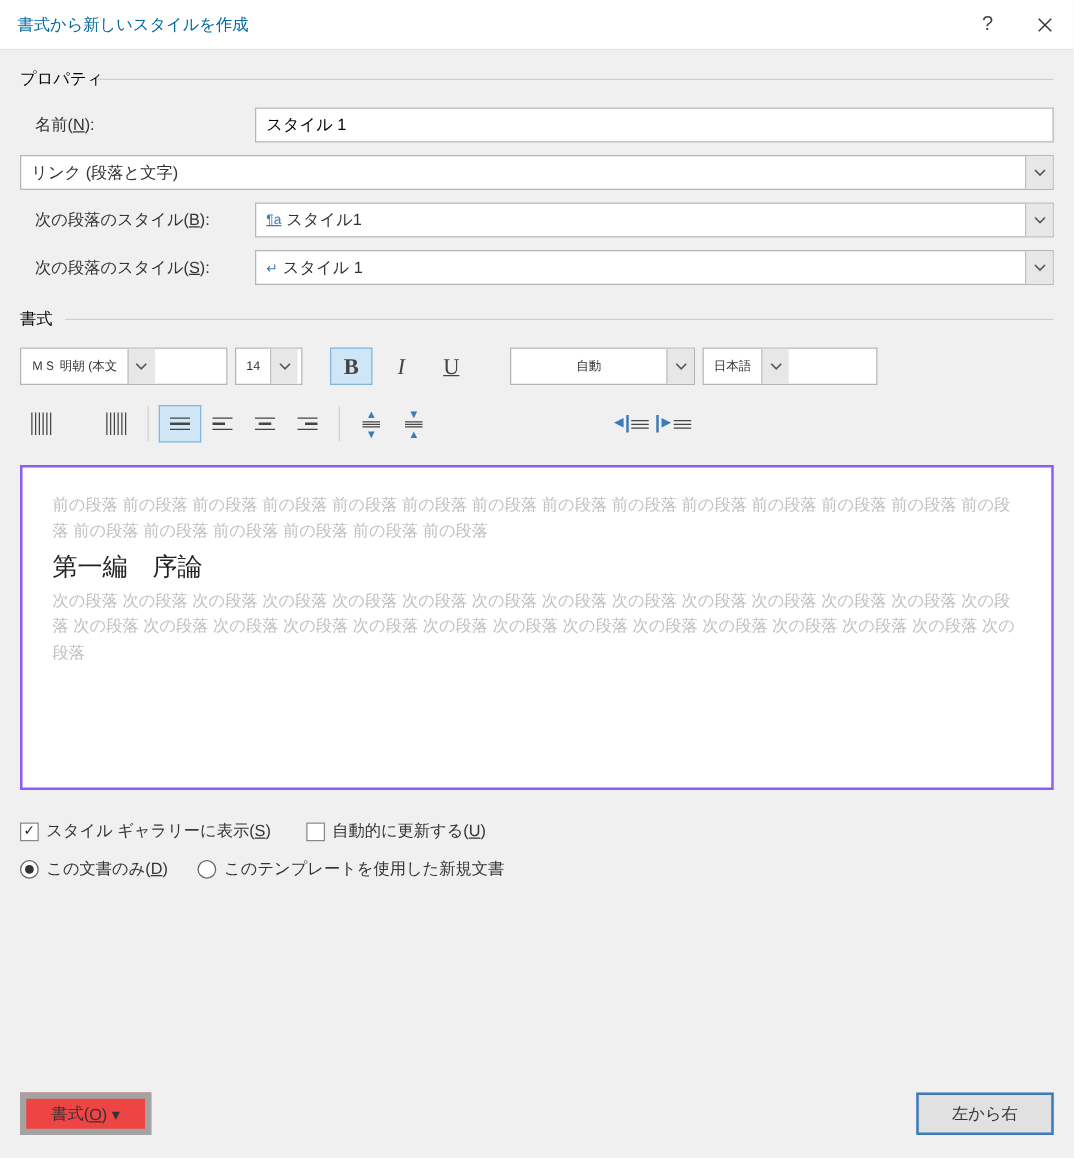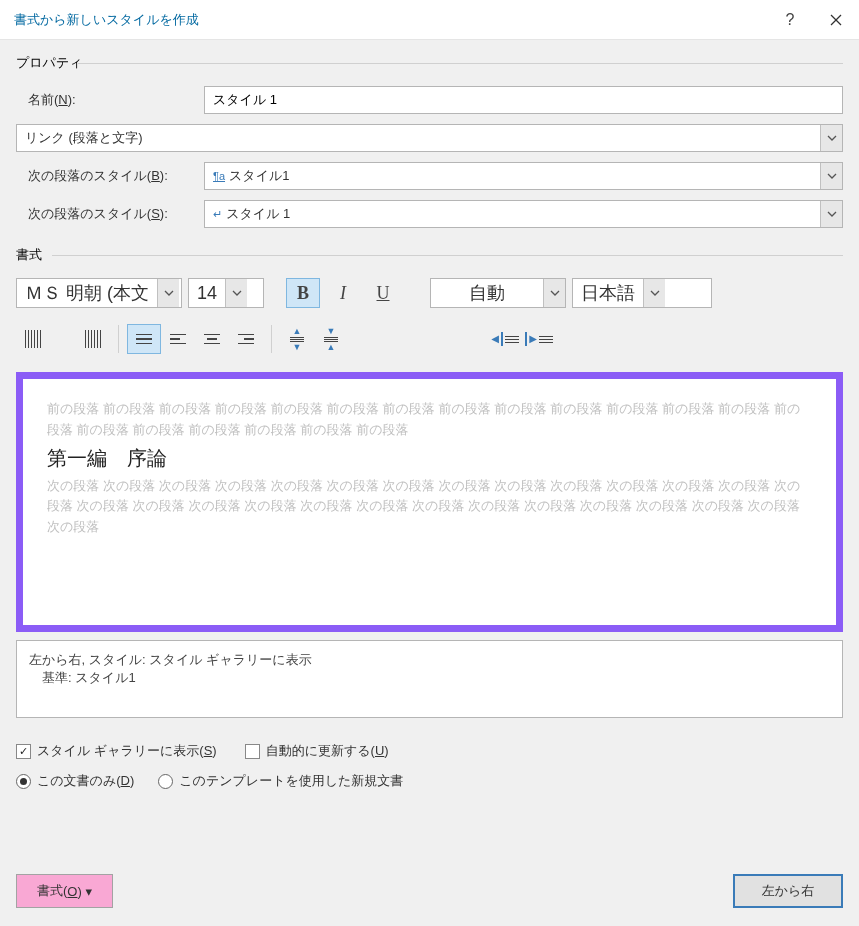--- a/index.html
+++ b/index.html
@@ -97,21 +97,21 @@
     align-items: center;
     gap: 6px;
     flex-wrap: wrap;
   }
   .tb-combo {
     display: flex;
     border: 1px solid #b5b5b5;
     background: #fff;
     height: 30px;
   }
-  .tb-combo .lbl { padding: 0 8px; display:flex; align-items:center; font-size:18px; }
+  .tb-combo .lbl { padding: 0 8px; display:flex; align-items:center; font-size:10px; }
   .tb-combo .dd {
     width: 22px;
     background: #e7e7e7;
     border-left: 1px solid #c0c0c0;
     display: flex; align-items: center; justify-content: center;
   }
   .tb-btn {
     width: 34px;
     height: 30px;
     border: 1px solid transparent;
@@ -148,21 +148,21 @@
     width: 34px; height: 30px;
     display: flex; align-items: center; justify-content: center;
     border: 1px solid transparent;
   }
   .align-btn.active {
     background: #cfe6f7;
     border: 1px solid #7fb7e0;
   }
   .preview-box {
     margin-top: 18px;
-    border: 7px solid #8b5cf6;
+    border: 2px solid #8b5cf6;
     background: #fff;
     padding: 20px 24px;
     height: 260px;
     overflow: hidden;
     font-size: 13px;
   }
   .prev-para { color: #c0c0c0; line-height: 1.6; }
   .sample-line {
     color: #222;
     font-family: Liberation Serif, serif;
@@ -195,22 +195,22 @@
   .rdot { width: 7px; height: 7px; background: #333; border-radius: 50%; }
   .buttonbar {
     margin-top: auto;
     display: flex;
     align-items: center;
     padding-top: 18px;
   }
   .btn {
     height: 34px;
     padding: 0 20px;
-    border: 1px solid #a3a3a3;
-    background: #f9a8d4;
+    border: 5px solid #a3a3a3;
+    background: #ef4444;
     font-size: 13px;
     display: flex; align-items: center; justify-content: center;
     min-width: 94px;
   }
   .btn.primary-outline {
     border: 2px solid #3a7bb8;
     background: #e1e1e1;
   }
   .buttonbar .spacer { flex: 1; }
   .pre-icon { font-size: 11px; color:#555; display:inline-flex; align-items:center; justify-content:center; }
@@ -311,34 +311,34 @@
 
   <div class="toolbar">
     <div class="tb-combo" style="width:166px">
       <div class="lbl">ＭＳ 明朝 (本文</div>
       <div class="dd">
           <svg width="10" height="6" viewBox="0 0 10 6">
             <polyline points="1,1 5,5 9,1" fill="none" stroke="#555" stroke-width="1.3"></polyline>
           </svg>
         </div>
     </div>
-    <div class="tb-combo" style="width:76px">
+    <div class="tb-combo" style="width:54px">
       <div class="lbl">14</div>
       <div class="dd">
           <svg width="10" height="6" viewBox="0 0 10 6">
             <polyline points="1,1 5,5 9,1" fill="none" stroke="#555" stroke-width="1.3"></polyline>
           </svg>
         </div>
     </div>
     <div style="width:10px"></div>
     <div class="tb-btn bold active">B</div>
     <div class="tb-btn italic">I</div>
     <div class="tb-btn under">U</div>
     <div style="width:18px"></div>
-    <div class="tb-combo" style="width:136px">
+    <div class="tb-combo" style="width:148px">
       <div class="lbl" style="justify-content:center;flex:1">自動</div>
       <div class="dd">
           <svg width="10" height="6" viewBox="0 0 10 6">
             <polyline points="1,1 5,5 9,1" fill="none" stroke="#555" stroke-width="1.3"></polyline>
           </svg>
         </div>
     </div>
     <div class="tb-combo" style="width:140px">
       <div class="lbl">日本語</div>
       <div class="dd">
@@ -447,24 +447,20 @@
   <div class="preview-box">
     <div class="prev-para">
       <span id="prev-line">前の段落 前の段落 前の段落 前の段落 前の段落 前の段落 前の段落 前の段落 前の段落 前の段落 前の段落 前の段落 前の段落 前の段落 前の段落 前の段落 前の段落 前の段落 前の段落 前の段落 </span>
     </div>
     <div class="sample-line">第一編　序論</div>
     <div class="prev-para">
       <span id="next-line">次の段落 次の段落 次の段落 次の段落 次の段落 次の段落 次の段落 次の段落 次の段落 次の段落 次の段落 次の段落 次の段落 次の段落 次の段落 次の段落 次の段落 次の段落 次の段落 次の段落 次の段落 次の段落 次の段落 次の段落 次の段落 次の段落 次の段落 次の段落 </span>
     </div>
   </div>
 
-  <div class="desc-box">
-    <div>左から右, スタイル: スタイル ギャラリーに表示</div>
-    <div>　基準: スタイル1</div>
-  </div>
 
   <div class="checks">
     <label class="chk">
       <span class="chkbox">✓</span>
       <span><span>スタイル ギャラリーに表示(</span><span class="mn">S</span><span>)</span></span>
     </label>
     <label class="chk">
       <span class="chkbox"></span>
       <span><span>自動的に更新する(</span><span class="mn">U</span><span>)</span></span>
     </label>

